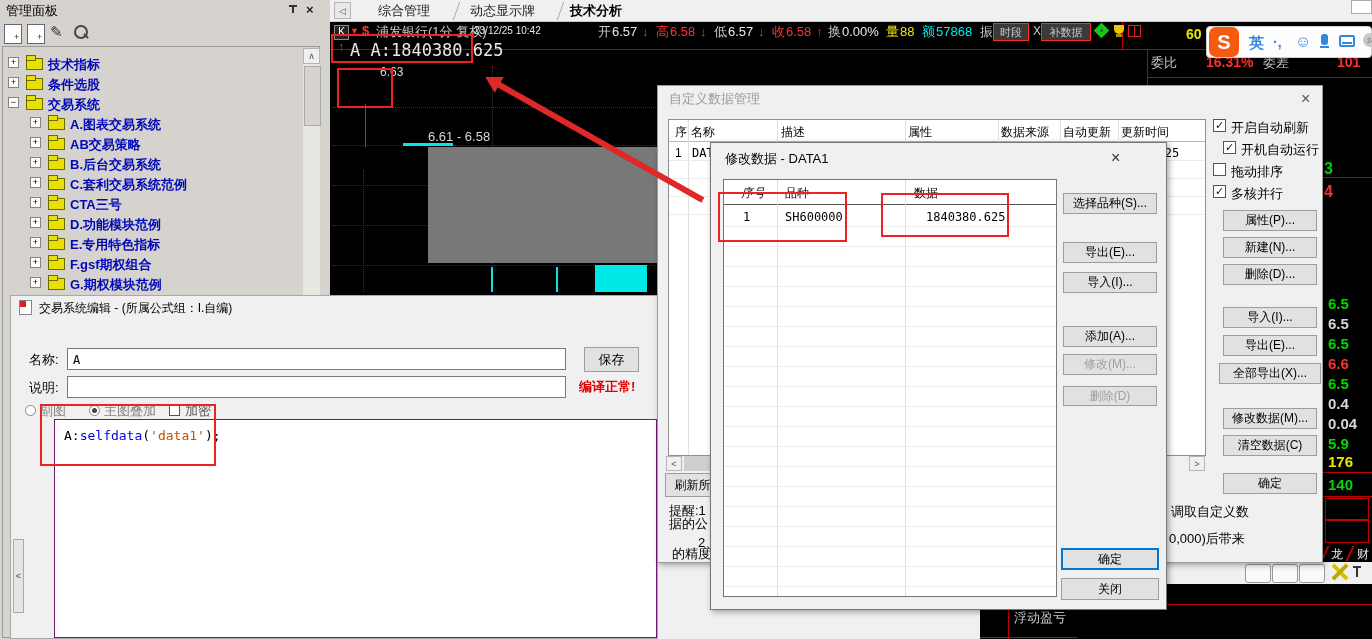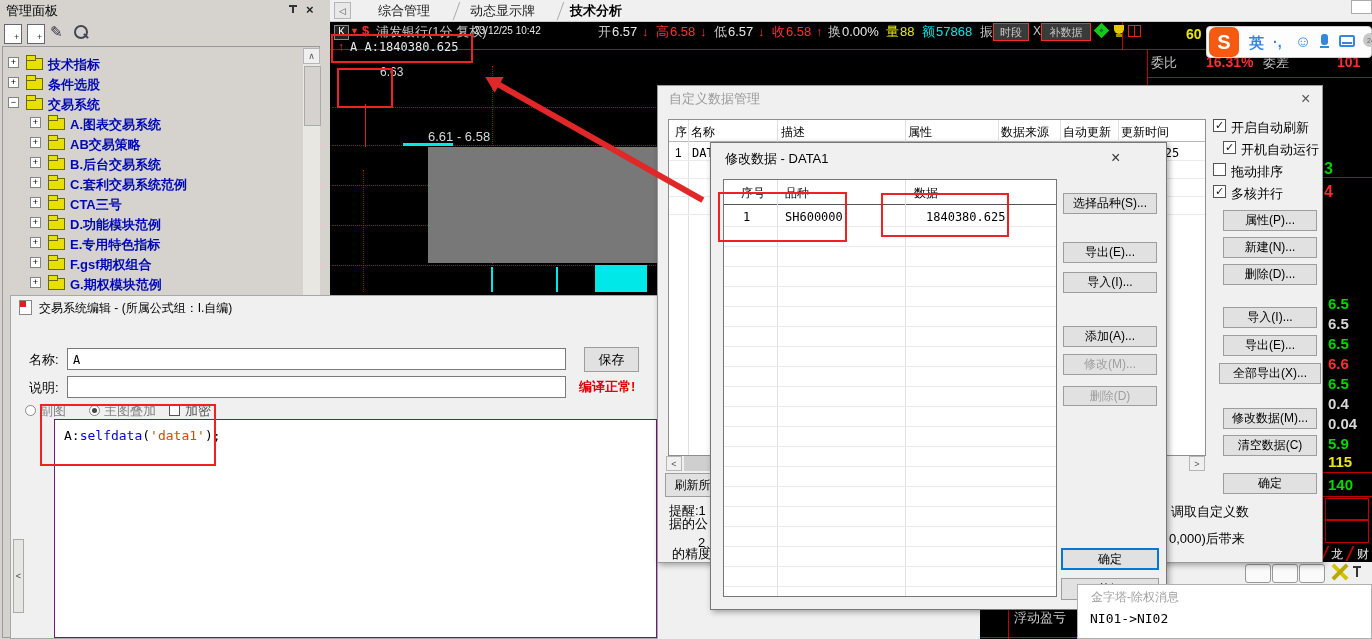--- a/index.html
+++ b/index.html
@@ -224,21 +224,21 @@
   <div class="qv qg" style="left:1324px;top:160px;font-size:16px;">3</div>
   <div class="qv qr" style="left:1324px;top:183px;font-size:16px;">4</div>
   <div class="qv qg" style="left:1328px;top:295px;">6.5</div>
   <div class="qv qw" style="left:1328px;top:315px;">6.5</div>
   <div class="qv qg" style="left:1328px;top:335px;">6.5</div>
   <div class="qv qr" style="left:1328px;top:355px;">6.6</div>
   <div class="qv qg" style="left:1328px;top:375px;">6.5</div>
   <div class="qv qw" style="left:1328px;top:395px;">0.4</div>
   <div class="qv qw" style="left:1328px;top:415px;">0.04</div>
   <div class="qv qg" style="left:1328px;top:435px;">5.9</div>
-  <div class="qv qy" style="left:1328px;top:453px;">115</div>
+  <div class="qv qy" style="left:1328px;top:453px;">176</div>
   <div class="qv qg" style="left:1328px;top:476px;">140</div>
   <div class="a" style="left:1325px;top:498px;width:44px;height:22px;border:1px solid #c40000;box-sizing:border-box;z-index:2;"></div>
   <div class="a" style="left:1325px;top:520px;width:44px;height:23px;border:1px solid #c40000;box-sizing:border-box;z-index:2;"></div>
 
   <div class="a" style="left:1324px;top:546px;width:2px;height:15px;background:#c40000;transform:skewX(-25deg);z-index:3;"></div>
   <div class="t" style="left:1331px;top:548px;font-size:12px;color:#e8e8e8;z-index:3;">龙</div>
   <div class="a" style="left:1349px;top:546px;width:2px;height:15px;background:#c40000;transform:skewX(-25deg);z-index:3;"></div>
   <div class="t" style="left:1357px;top:548px;font-size:12px;color:#e8e8e8;z-index:3;">财</div>
 
   <div class="redH" style="left:980px;top:604px;width:392px;z-index:4;"></div>
@@ -375,21 +375,21 @@
         <span>确定</span>
       </div>
   </div>
 
   <div class="dlg" style="left:710px;top:142px;width:457px;height:468px;border:1px solid #777;z-index:20;">
     <div class="t" style="left:14px;top:9px;font-size:13px;color:#000;">修改数据 - DATA1</div>
     <div class="t" style="left:400px;top:6px;font-size:16px;color:#333;">×</div>
 
     <div class="wtable" style="left:12px;top:36px;width:334px;height:418px;border:1px solid #777;">
       <div class="a" style="left:0;top:0;width:332px;height:24px;border-bottom:1px solid #555;background:#fff;"></div>
-      <div class="t" style="left:17px;top:7px;color:#000;">序号</div>
+      <div class="t" style="left:17px;top:7px;color:#000;font-style:italic;">序号</div>
       <div class="t" style="left:61px;top:7px;color:#000;">品种</div>
       <div class="t" style="left:190px;top:7px;color:#000;">数据</div>
       <div class="gridV" style="left:53px;top:0;height:416px;"></div>
       <div class="gridV" style="left:181px;top:0;height:416px;"></div>
       <div class="t mono" style="left:19px;top:31px;color:#000;">1</div>
       <div class="t mono" style="left:61px;top:31px;color:#000;">SH600000</div>
       <div class="t mono" style="left:202px;top:31px;color:#000;">1840380.625</div>
       <div class="gridH" style="left:0;top:46px;width:332px;"></div>
       <div class="gridH" style="left:0;top:66px;width:332px;"></div>
       <div class="gridH" style="left:0;top:86px;width:332px;"></div>
@@ -430,43 +430,39 @@
         <span>删除(D)</span>
       </div>
     <div class="btn" style="left:350px;top:405px;width:98px;height:22px;border:2px solid #0078d7;">
         <span>确定</span>
       </div>
     <div class="btn" style="left:350px;top:435px;width:98px;height:22px;">
         <span>关闭</span>
       </div>
   </div>
 
-  <div class="a" style="left:1077px;top:584px;width:295px;height:55px;background:#fff;border:1px solid #b0b0b0;box-sizing:border-box;z-index:30;">
-    <div class="t" style="left:13px;top:6px;font-size:12px;color:#a0a0a0;">金字塔-除权消息</div>
-    <div class="t mono" style="left:12px;top:27px;font-size:13px;color:#000;">NI01-&gt;NI02</div>
-  </div>
 
   <div class="a" style="left:1206px;top:26px;width:166px;height:32px;background:#fdfdfd;border:1px solid #d0d0d0;border-radius:4px;box-shadow:0 1px 3px rgba(0,0,0,.3);z-index:45;box-sizing:border-box;">
     <div class="a" style="left:2px;top:0px;width:30px;height:30px;background:#f55a10;border-radius:7px;color:#fff;font-weight:bold;font-size:20px;text-align:center;line-height:30px;"><span>S</span></div>
     <div class="t" style="left:42px;top:8px;font-size:15px;font-weight:bold;color:#3388dd;">英</div>
     <div class="t" style="left:66px;top:8px;font-size:14px;font-weight:bold;color:#3388dd;">·,</div>
     <div class="t" style="left:88px;top:6px;font-size:16px;color:#3388dd;">☺</div>
     <div class="a" style="left:114px;top:7px;width:7px;height:11px;background:#3388dd;border-radius:3px;"></div>
     <div class="a" style="left:113px;top:19px;width:9px;height:2px;background:#3388dd;"></div>
     <div class="a" style="left:132px;top:8px;width:16px;height:12px;border:2px solid #3388dd;border-radius:2px;box-sizing:border-box;">
       <div class="a" style="left:1px;top:5px;width:10px;height:2px;background:#3388dd;"></div>
     </div>
     <div class="a" style="left:156px;top:6px;width:14px;height:14px;border-radius:50%;background:#c8c8c8;">
       <div class="t" style="left:4px;top:4px;font-size:7px;color:#666;">24</div>
     </div>
   </div>
 
   <div class="rb" style="left:331px;top:34px;width:138px;height:25px;"></div>
   <div class="t" style="left:338px;top:41px;font-size:12px;color:#ff3030;z-index:51;">↑</div>
-  <div class="t mono" style="left:350px;top:41px;font-size:12px;color:#e8e8e8;z-index:51;">A A:1840380.625</div>
+  <div class="t mono" style="left:350px;top:41px;font-size:17px;color:#e8e8e8;z-index:51;">A A:1840380.625</div>
   <div class="rb" style="left:337px;top:68px;width:52px;height:36px;"></div>
   <div class="rb" style="left:40px;top:404px;width:172px;height:58px;"></div>
   <div class="rb" style="left:718px;top:192px;width:125px;height:46px;"></div>
   <div class="rb" style="left:881px;top:193px;width:124px;height:40px;"></div>
 
   <div class="a" style="left:487px;top:78px;width:248px;height:0;transform:rotate(29.5deg);transform-origin:0 0;z-index:50;">
     <div class="a" style="left:12px;top:-3px;width:236px;height:6px;background:#e02828;"></div>
     <div class="a" style="left:-2px;top:-9px;width:0;height:0;border-top:9px solid transparent;border-bottom:9px solid transparent;border-right:16px solid #e02828;"></div>
   </div>
 

